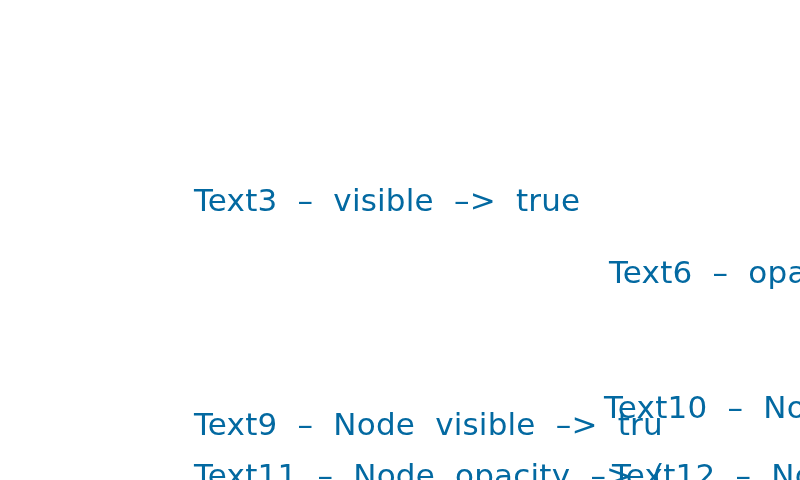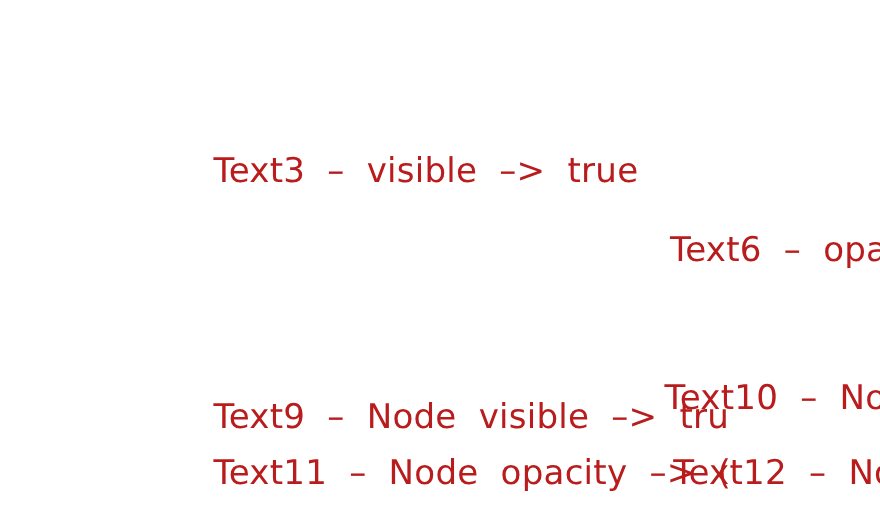--- a/index.html
+++ b/index.html
@@ -12,26 +12,27 @@
     position: relative;
     width: 800px;
     height: 480px;
     background: #ffffff;
     overflow: hidden;
     font-family: "DejaVu Sans", sans-serif;
   }
   .text-label {
     position: absolute;
     white-space: pre;
-    color: #b91c1c;
+    color: #0369a1;
     font-family: "DejaVu Sans", sans-serif;
     font-size: 31px;
     font-weight: 400;
     line-height: 1;
     letter-spacing: 0.2px;
+    margin-top: 45px;
     -webkit-font-smoothing: antialiased;
   }
   
   .l1 { left: 194px; top: 140px; }
   .l2 { left: 609px; top: 212px; }
   .l3 { left: 194px; top: 364px; }
   .l4 { left: 604px; top: 347px; }
   .l5 { left: 194px; top: 415px; text-align: center; }
   .l6 { left: 612px; top: 415px; }
 </style>

